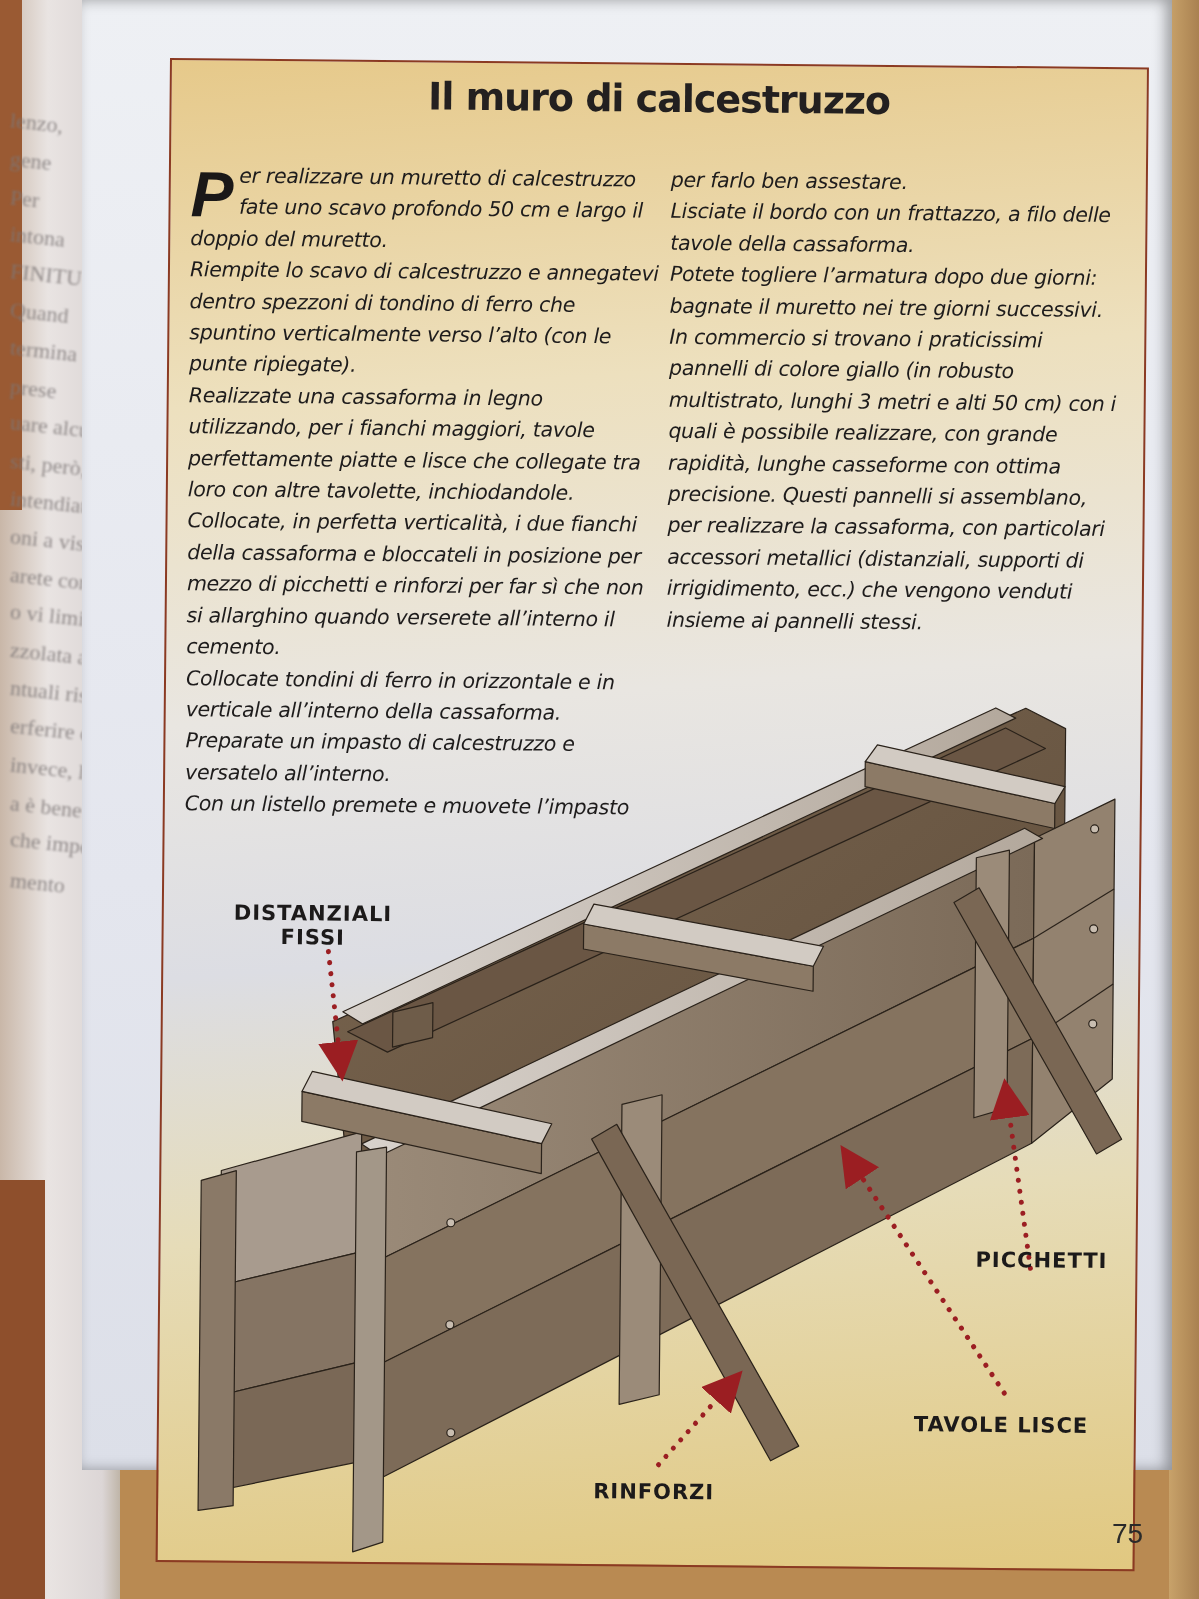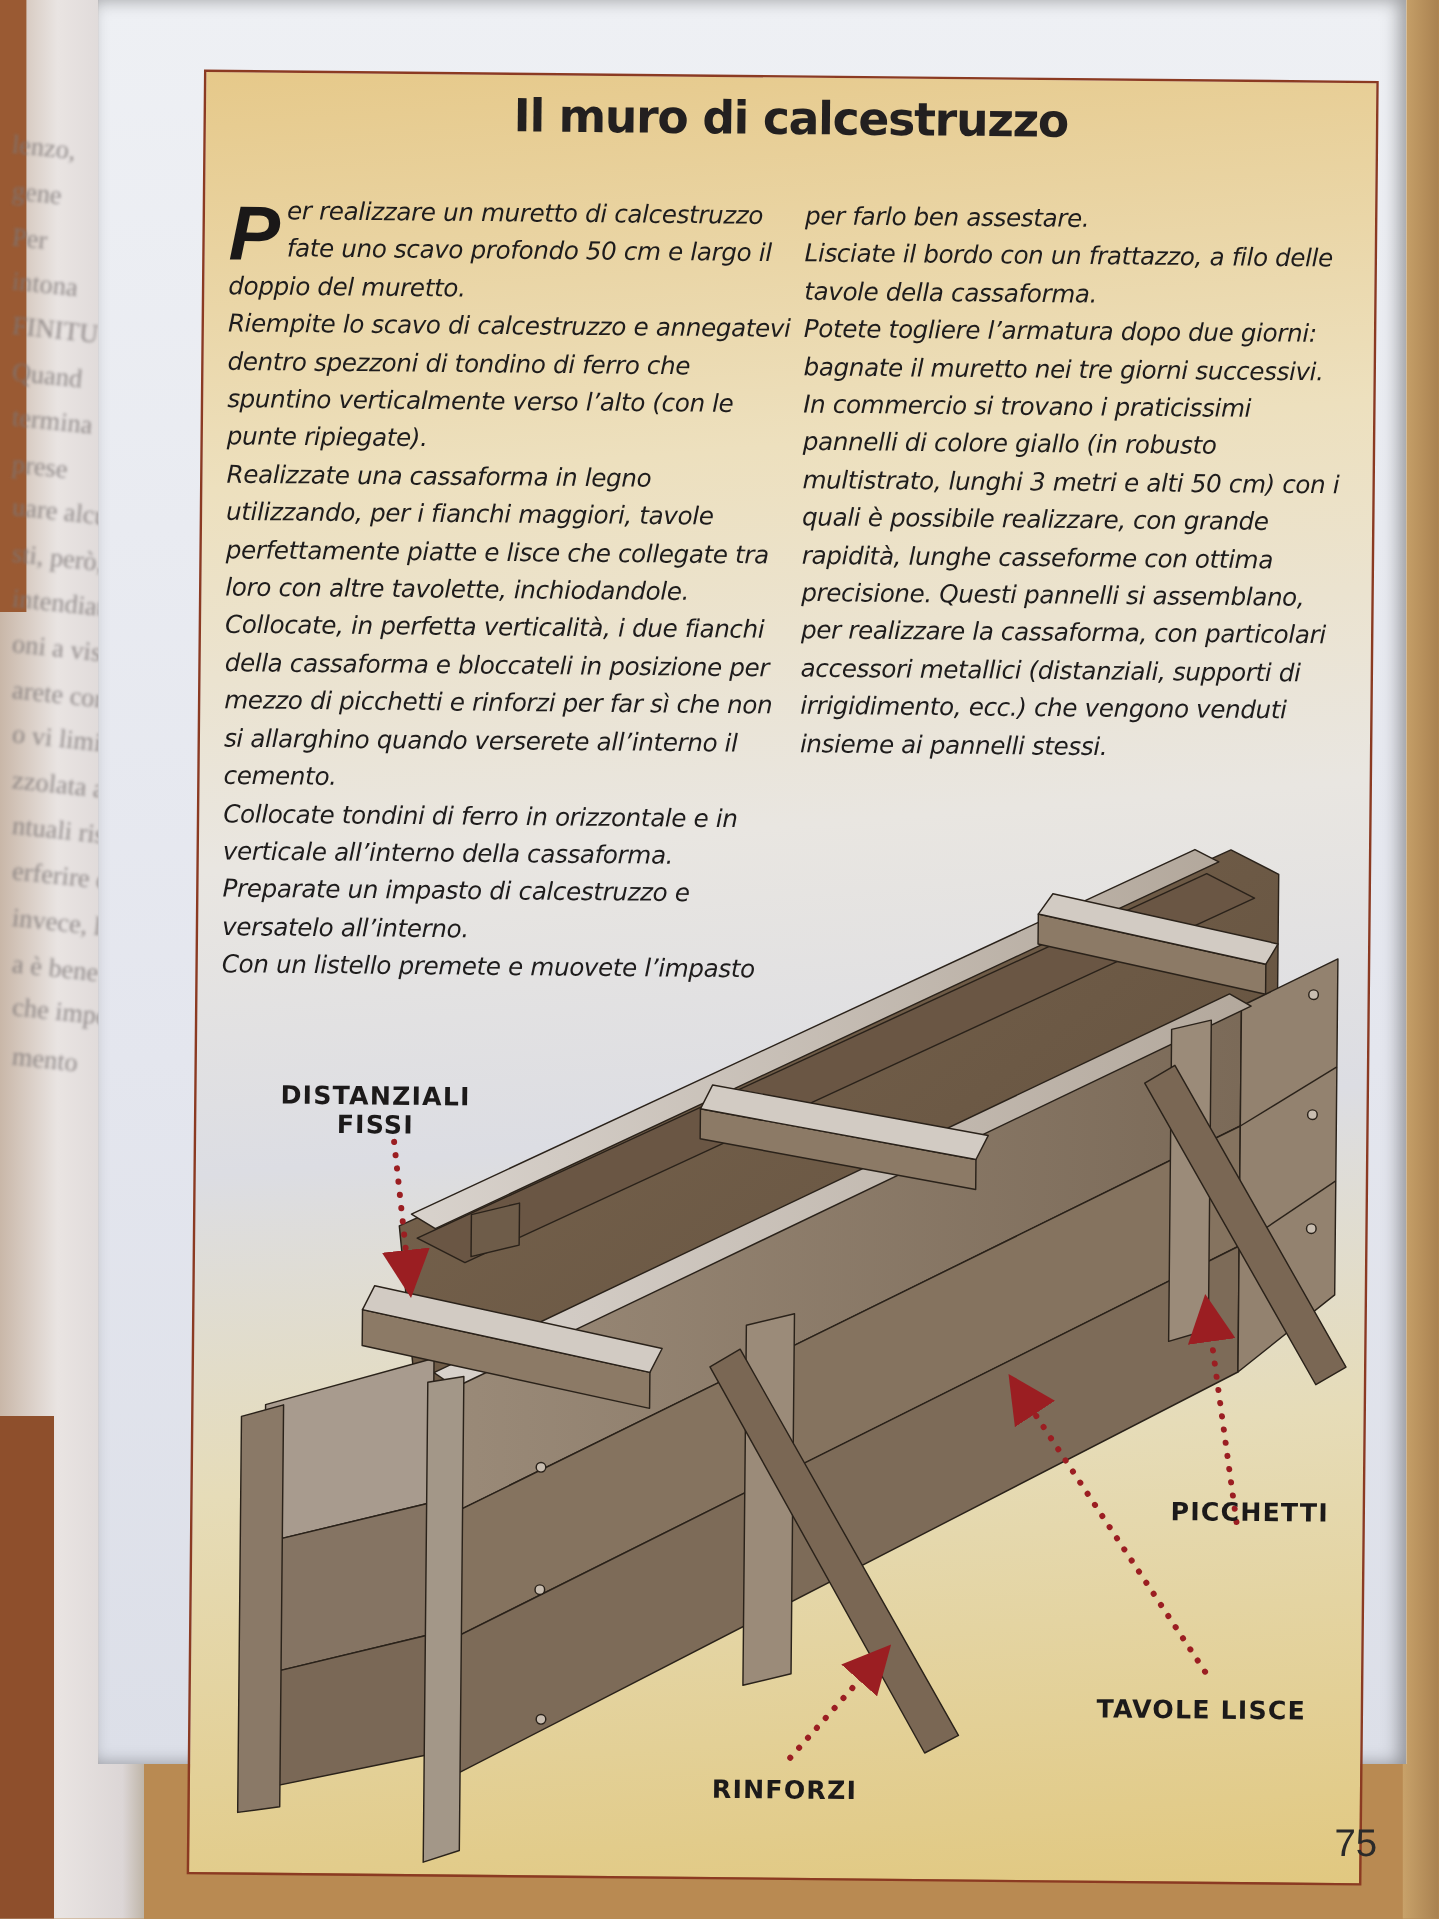--- a/index.html
+++ b/index.html
@@ -32,21 +32,21 @@
   .col { position:absolute; top:100px; font-family:"DejaVu Sans", sans-serif; font-style:oblique;
     font-size:20.5px; line-height:31.4px; color:#1e1c1c; letter-spacing:-0.3px; }
   .col.left { left:20px; width:470px; }
   .col.right { left:500px; width:455px; }
   .col p { margin:0; }
   .dropcap { float:left; font-family:"Liberation Sans", sans-serif; font-weight:bold; font-style:italic;
     font-size:64px; line-height:56px; margin:6px 6px 0 0; color:#1a1818; }
   .label { position:absolute; font-family:"DejaVu Sans", sans-serif; font-weight:bold; font-size:21px;
     letter-spacing:1px; color:#1c1a1a; text-align:center; line-height:24px; }
   .pagenum { position:absolute; left:1112px; top:1518px; font-family:"Liberation Sans", sans-serif;
-    font-size:32px; color:#2a2a2a;text-align:center; }
+    font-size:28px; color:#2a2a2a;text-align:center; }
   svg.diagram { position:absolute; left:0; top:0; }
 </style>
 </head>
 <body>
 
 <div class="table-edge"></div>
 
 <div class="left-page">
   <div class="brown-strip"></div>
   <div class="brown-block"></div>

